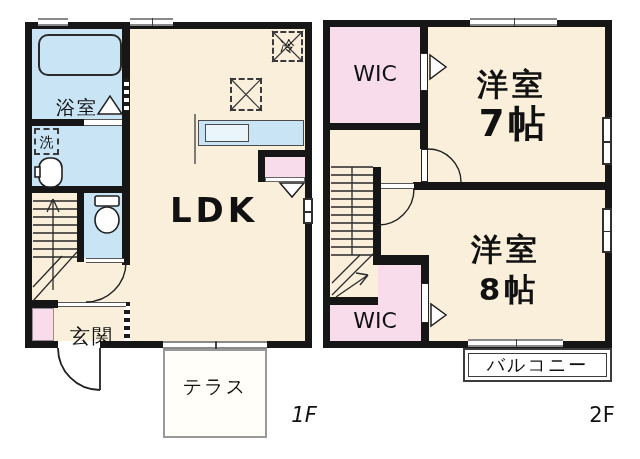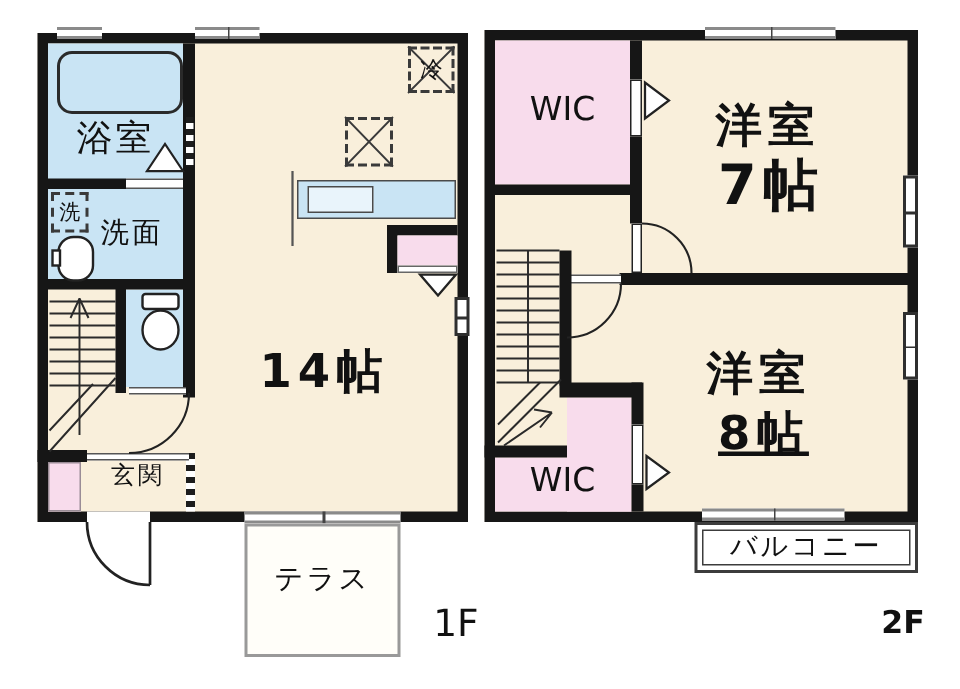--- a/index.html
+++ b/index.html
@@ -162,31 +162,30 @@
       <path d="M336,297 L368,275 M368,275 L356,273 M368,275 L360,285"></path>
     </g>
 
     <path d="M428,149 A33,33 0 0 1 461,182" stroke="#222" stroke-width="1.4" fill="none"></path>
     <path d="M414,189 A36,36 0 0 1 378,225" stroke="#222" stroke-width="1.4" fill="none"></path>
 
     <polygon points="430,55 430,79 446,67" fill="#fff" stroke="#222" stroke-width="1.5"></polygon>
     <polygon points="431,304 431,326 446,315" fill="#fff" stroke="#222" stroke-width="1.5"></polygon>
   </svg>
 
-  <div class="label" style="left:37px;top:81px;width:80px;height:22px;font-size:24px;letter-spacing:2px;">浴室</div>
+  <div class="label" style="left:37px;top:96px;width:80px;height:22px;font-size:19px;letter-spacing:2px;">浴室</div>
   <div class="label" style="left:34px;top:129px;width:25px;height:25px;font-size:14px;">洗</div>
-  <div class="label" style="left:48px;top:144px;width:80px;height:22px;font-size:19px;letter-spacing:2px;">洗面</div>
-  <div class="label" style="left:52px;top:305px;width:80px;height:24px;font-size:16px;letter-spacing:2px;text-align:right;">玄関</div>
-  <div class="label big" style="left:152px;top:229px;width:128px;height:38px;font-size:31px;">14帖</div>
+  <div class="label" style="left:52px;top:324px;width:80px;height:24px;font-size:20px;letter-spacing:2px;text-align:right;">玄関</div>
+  <div class="label big" style="left:152px;top:190px;width:124px;height:40px;font-size:34px;">LDK</div>
   <div class="label" style="left:272px;top:31px;width:31px;height:31px;font-size:15px;">冷</div>
   <div class="label" style="left:168px;top:374px;width:94px;height:24px;font-size:19px;letter-spacing:2px;text-align:center;">テラス</div>
-  <div class="label" style="left:281px;top:402px;width:46px;height:26px;font-size:25px;">1F</div>
+  <div class="label" style="left:281px;top:402px;width:46px;height:26px;font-size:21px;font-style:italic;">1F</div>
 
   <div class="label" style="left:335px;top:62px;width:80px;height:24px;font-size:22px;">WIC</div>
   <div class="label big" style="left:452px;top:66px;width:120px;height:36px;font-size:31px;">洋室</div>
   <div class="label big" style="left:454px;top:105px;width:120px;height:36px;font-size:37px;">7帖</div>
   <div class="label big" style="left:446px;top:231px;width:120px;height:36px;font-size:31px;">洋室</div>
-  <div class="label big" style="left:449px;top:271px;width:120px;height:36px;font-size:31px;text-decoration:underline;">8帖</div>
+  <div class="label big" style="left:449px;top:271px;width:120px;height:36px;font-size:31px;">8帖</div>
   <div class="label" style="left:335px;top:309px;width:80px;height:24px;font-size:22px;">WIC</div>
   <div class="label" style="left:468px;top:353px;width:139px;height:24px;font-size:18px;letter-spacing:2px;text-align:center;">バルコニー</div>
-  <div class="label" style="left:579px;top:402px;width:46px;height:26px;font-size:21px;font-weight:bold;">2F</div>
+  <div class="label" style="left:579px;top:402px;width:46px;height:26px;font-size:21px;">2F</div>
 
 </div>
 
 </body></html>

